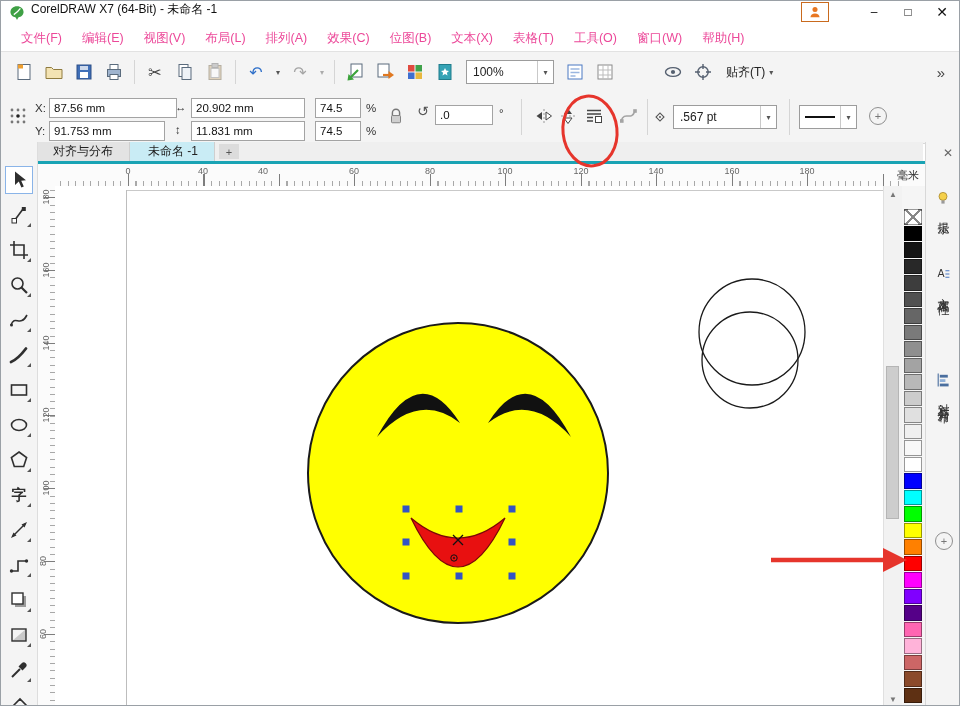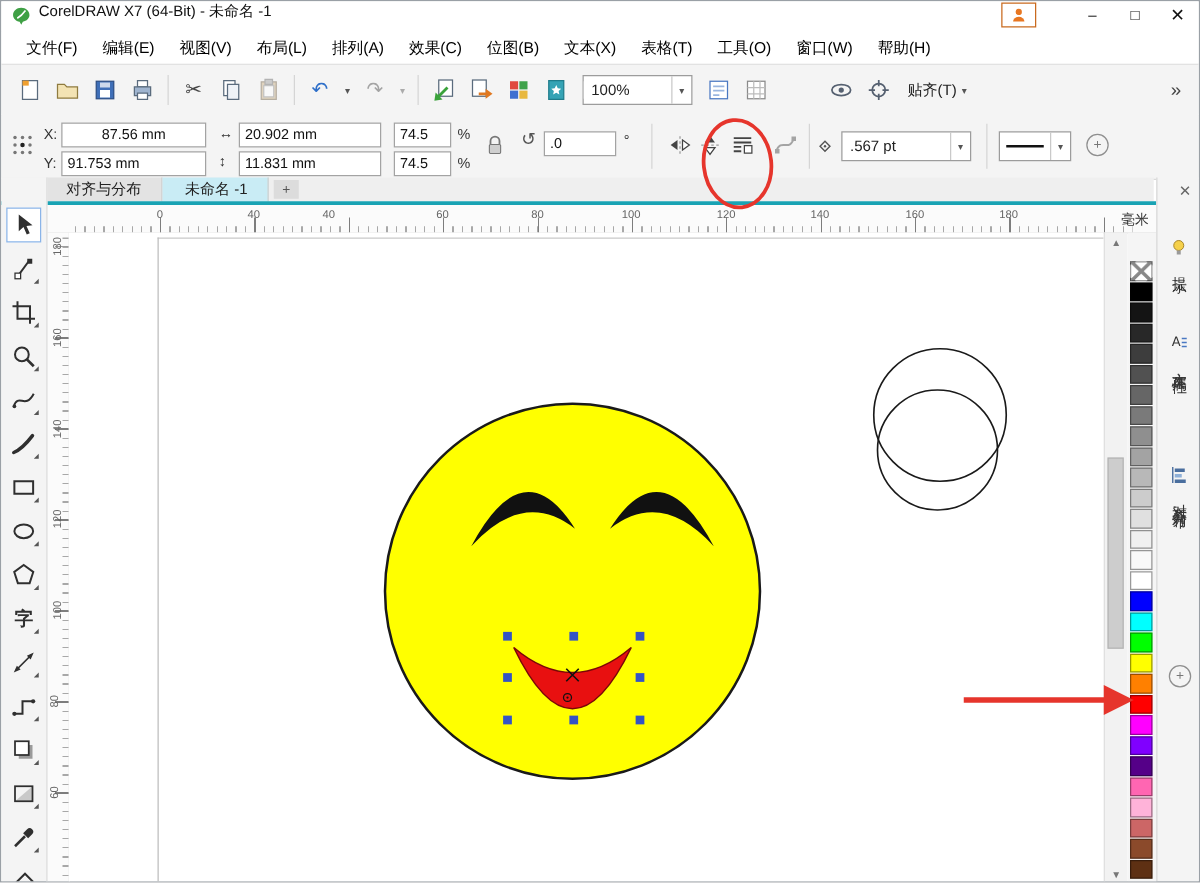--- a/index.html
+++ b/index.html
@@ -7,21 +7,21 @@
        font-family:"Liberation Sans","DejaVu Sans",sans-serif;font-size:12px;color:#222;
        border:1px solid #9aa0a6;box-sizing:border-box;}
   .abs{position:absolute;}
   
   .titlebar{position:absolute;top:0;left:0;right:0;height:24px;background:#fff;display:flex;align-items:flex-start;}
   .title-text{margin-left:8px;font-size:12px;color:#111;}
   .win-btn{width:34px;height:22px;display:flex;align-items:center;justify-content:center;color:#111;font-size:12px;}
   .member-btn{width:26px;height:18px;display:flex;align-items:center;justify-content:center;border:1px solid #c96a1e;margin-right:28px;}
   
   .menubar{position:absolute;top:24px;left:0;right:0;height:26px;background:#fff;display:flex;align-items:center;padding-left:10px;}
-  .mi{padding:4px 10px;color:#000000;font-size:12.5px;}
+  .mi{padding:4px 10px;color:#ec4899;font-size:12.5px;}
   
   .toolbar{position:absolute;top:50px;left:0;right:0;height:40px;background:#f4f4f4;border-top:1px solid #e2e2e2;border-bottom:1px solid #dadada;display:flex;align-items:center;padding-left:8px;}
   .tbtn{width:30px;height:30px;display:flex;align-items:center;justify-content:center;flex:0 0 auto;}
   .tbtn.narrow{width:14px;}
   .glyph{font-size:16px;color:#444;}
   .sep{width:1px;height:24px;background:#d5d5d5;margin:0 5px;flex:0 0 auto;}
   .combo{height:22px;background:#fff;border:1px solid #9c9c9c;display:flex;align-items:center;flex:0 0 auto;}
   .combo .val{padding:0 6px;font-size:12px;color:#222;flex:1;}
   .combo .dd{width:15px;height:100%;border-left:1px solid #c9c9c9;display:flex;align-items:center;justify-content:center;font-size:8px;color:#555;}
   .disabled{opacity:.45;}
@@ -247,21 +247,21 @@
           <circle cx="4" cy="10" r="1.4"></circle>
             <circle cx="10" cy="10" r="1.8" fill="#222"></circle>
             <circle cx="16" cy="10" r="1.4"></circle>
           <circle cx="4" cy="16" r="1.4"></circle>
             <circle cx="10" cy="16" r="1.4"></circle>
             <circle cx="16" cy="16" r="1.4"></circle>
         </g>
       </svg>
     </div>
     <span class="pb-label" style="left:34px;top:11px">X:</span>
-    <input class="pb-input" style="left: 48px; top: 7px; width: 116px; text-align: center;" value="87.56 mm">
+    <input class="pb-input" style="left: 48px; top: 7px; width: 128px;" value="87.56 mm">
     <span class="pb-label" style="left:34px;top:34px">Y:</span>
     <input class="pb-input" style="left: 48px; top: 30px; width: 116px;" value="91.753 mm">
 
     <span class="pb-label" style="left:174px;top:10px">↔</span>
     <input class="pb-input" style="left: 190px; top: 7px; width: 114px;" value="20.902 mm">
     <span class="pb-label" style="left:174px;top:33px">↕</span>
     <input class="pb-input" style="left: 190px; top: 30px; width: 114px;" value="11.831 mm">
 
     <input class="pb-input" style="left: 314px; top: 7px; width: 46px;" value="74.5">
     <span class="pb-label" style="left:365px;top:11px">%</span>

